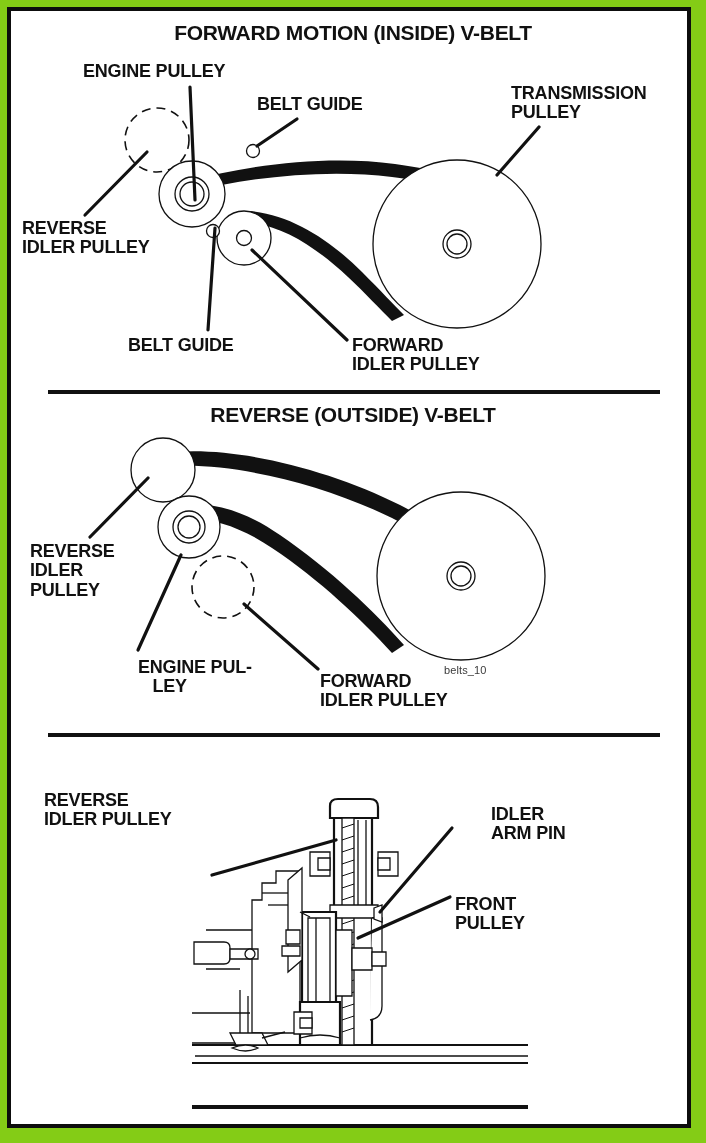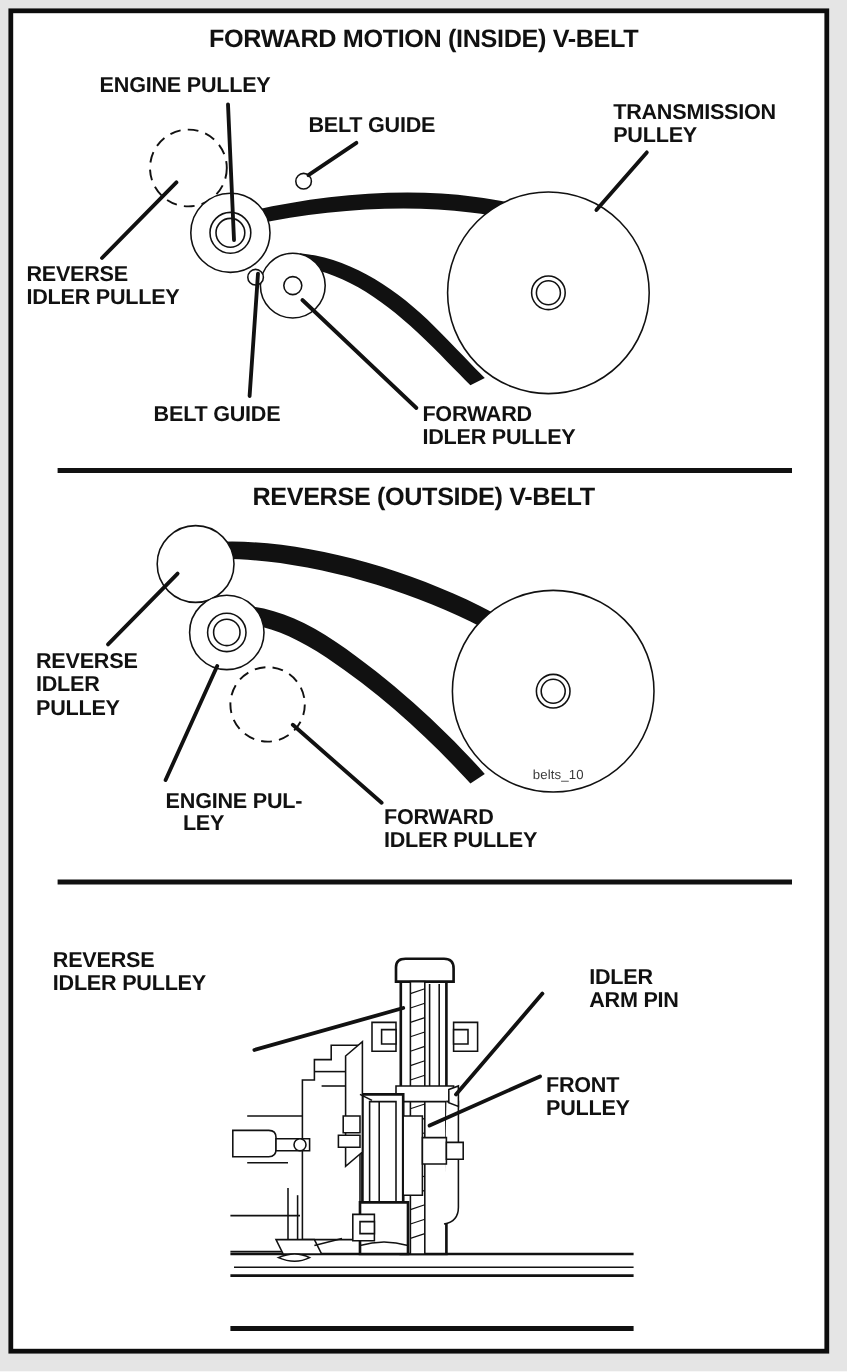--- a/index.html
+++ b/index.html
@@ -8,21 +8,21 @@
     padding: 0;
     background: #ffffff;
   }
   body {
     font-family: "Liberation Sans", sans-serif;
   }
   #page {
     position: relative;
     width: 706px;
     height: 1143px;
-    background: #e5e5e5;
+    background: #84cc16;
     overflow: hidden;
   }
   
   #frame {
     position: absolute;
     left: 7px;
     top: 7px;
     width: 684px;
     height: 1121px;
     border: 4px solid #0d0d0d;
@@ -284,21 +284,21 @@
   <div class="lbl callout" style="left:30px; top:542px;">REVERSE
 IDLER
 PULLEY</div>
 
   <div class="lbl callout" style="left:96px; top:658px;margin-left:42px;">ENGINE PUL-
    LEY</div>
 
   <div class="lbl callout" style="left:320px; top:672px;">FORWARD
 IDLER PULLEY</div>
 
-  <div class="watermark" style="left:444px; top:640px;">belts_10</div>
+  <div class="watermark" style="left:444px; top:664px;">belts_10</div>
 
 
   <div class="lbl callout" style="left:44px; top:791px;">REVERSE
 IDLER PULLEY</div>
 
   <div class="lbl callout" style="left:491px; top:805px;">IDLER
 ARM PIN</div>
 
   <div class="lbl callout" style="left:455px; top:895px;">FRONT
 PULLEY</div>

